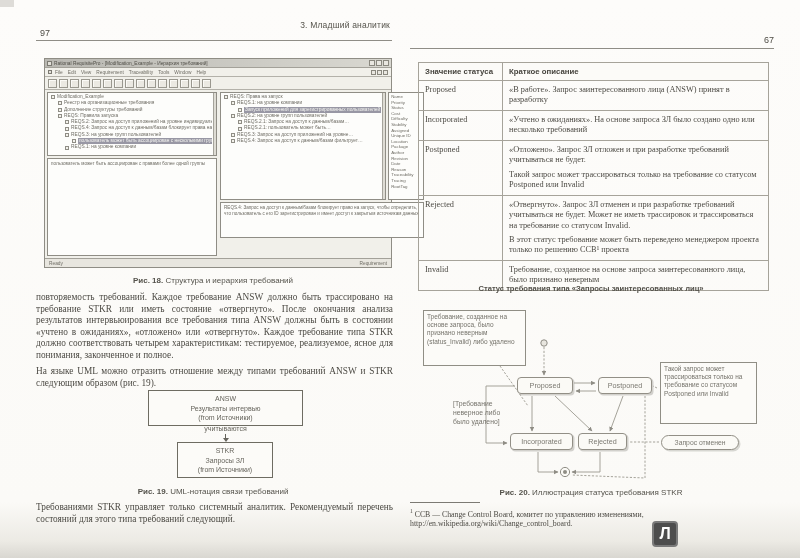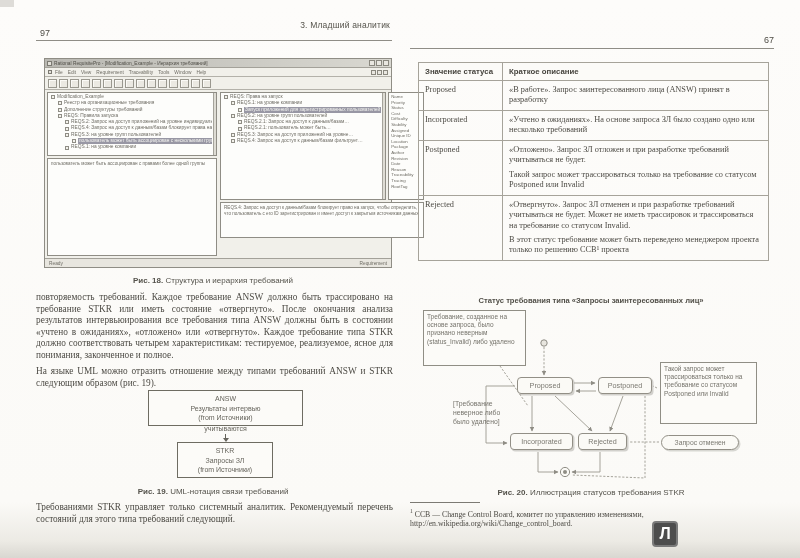--- a/index.html
+++ b/index.html
@@ -63,21 +63,21 @@
   
   .status-table{position:absolute;left:16px;top:44px;width:351px;border-collapse:collapse}
   .status-table th{font-family:"Liberation Sans",sans-serif;font-size:7.8px;font-weight:bold;
     text-align:left;color:#45433d;padding:4px 6px;border:1px solid #a6a39a;background:#fcfbf8}
   .status-table td{border:1px solid #a6a39a;padding:4px 6px;vertical-align:top;font-size:8.3px;line-height:1.26}
   .status-table td.st{width:84px}
   .status-table td.desc p{margin:0 0 4px 0}
   .status-table td.desc p:last-child{margin:0}
 
   
-  .diagram-title{position:absolute;left:0;top:278px;width:100%;text-align:center;
+  .diagram-title{position:absolute;left:0;top:266px;width:100%;text-align:center;
     font-family:"Liberation Sans",sans-serif;font-size:7.6px;font-weight:bold;color:#514f48}
   #state-diagram{position:absolute;left:18px;top:290px;width:358px;height:178px;
     font-family:"Liberation Sans",sans-serif;color:#77756c}
   #state-diagram svg{position:absolute;inset:0}
   .note{position:absolute;border:1px solid #908e85;background:#fcfbf8;font-size:6.5px;line-height:8.2px;padding:2px 3px;color:#75736b}
   .state{position:absolute;height:17px;border:1px solid #928f86;border-radius:4px;background:#fbfaf6;
     box-shadow:1.5px 1.5px 0 rgba(150,148,140,.4);text-align:center;font-size:7.2px;line-height:15px;color:#7b7971}
   .pill{position:absolute;border:1px solid #928f86;border-radius:8px;background:#fbfaf6;
     text-align:center;font-size:6.8px;line-height:14px;color:#7b7971;box-shadow:1.5px 1.5px 0 rgba(150,148,140,.35)}
   .guard{position:absolute;font-size:6.8px;line-height:8.8px;color:#75736b}
@@ -318,20 +318,26 @@
               <p>Такой запрос может трассироваться только на требование со статусом Postponed или Invalid</p>
             </td>
           </tr>
           <tr>
             <td class="st">Rejected</td>
             <td class="desc">
               <p>«Отвергнуто». Запрос ЗЛ отменен и при разработке требований учитываться не будет. Может не иметь трассировок и трассироваться на требование со статусом Invalid.</p>
               <p>В этот статус требование может быть переведено менеджером проекта только по решению CCB¹ проекта</p>
             </td>
           </tr>
+          <tr>
+            <td class="st">Invalid</td>
+            <td class="desc">
+              <p>Требование, созданное на основе запроса заинтересованного лица, было признано неверным</p>
+            </td>
+          </tr>
         </tbody>
     </table>
 
 
     <div class="diagram-title">Статус требования типа «Запросы заинтересованных лиц»</div>
 
     <div id="state-diagram">
       <svg viewBox="0 0 358 178">
         <defs>
           <marker id="ar" markerWidth="6" markerHeight="6" refX="4.5" refY="2.5" orient="auto">
@@ -364,21 +370,21 @@
       <div class="state" style="left:178px;top:69px;width:54px">Postponed</div>
       <div class="note" style="left:240px;top:54px;width:97px;height:62px">Такой запрос может трассироваться только на требование со статусом Postponed или Invalid</div>
       <div class="guard" style="left:33px;top:92px;width:56px">[Требование неверное либо было удалено]</div>
       <div class="state" style="left:90px;top:125px;width:63px">Incorporated</div>
       <div class="state" style="left:158px;top:125px;width:49px">Rejected</div>
       <div class="pill" style="left:241px;top:127px;width:78px;height:15px">Запрос отменен</div>
     </div>
 
     <div class="figcap" style="top:470px">
       <b>Рис. 20.</b>
-      <span>Иллюстрация статусов требования STKR</span>
+      <span>Иллюстрация статуса требования STKR</span>
     </div>
 
     <div class="footnote-rule"></div>
     <div class="footnote">
       <sup>1</sup>
       <span>CCB — Change Control Board, комитет по управлению изменениями, http://en.wikipedia.org/wiki/Change_control_board.</span>
     </div>
   </div>
 
   <div id="watermark" style="background: rgb(77, 77, 77);">

